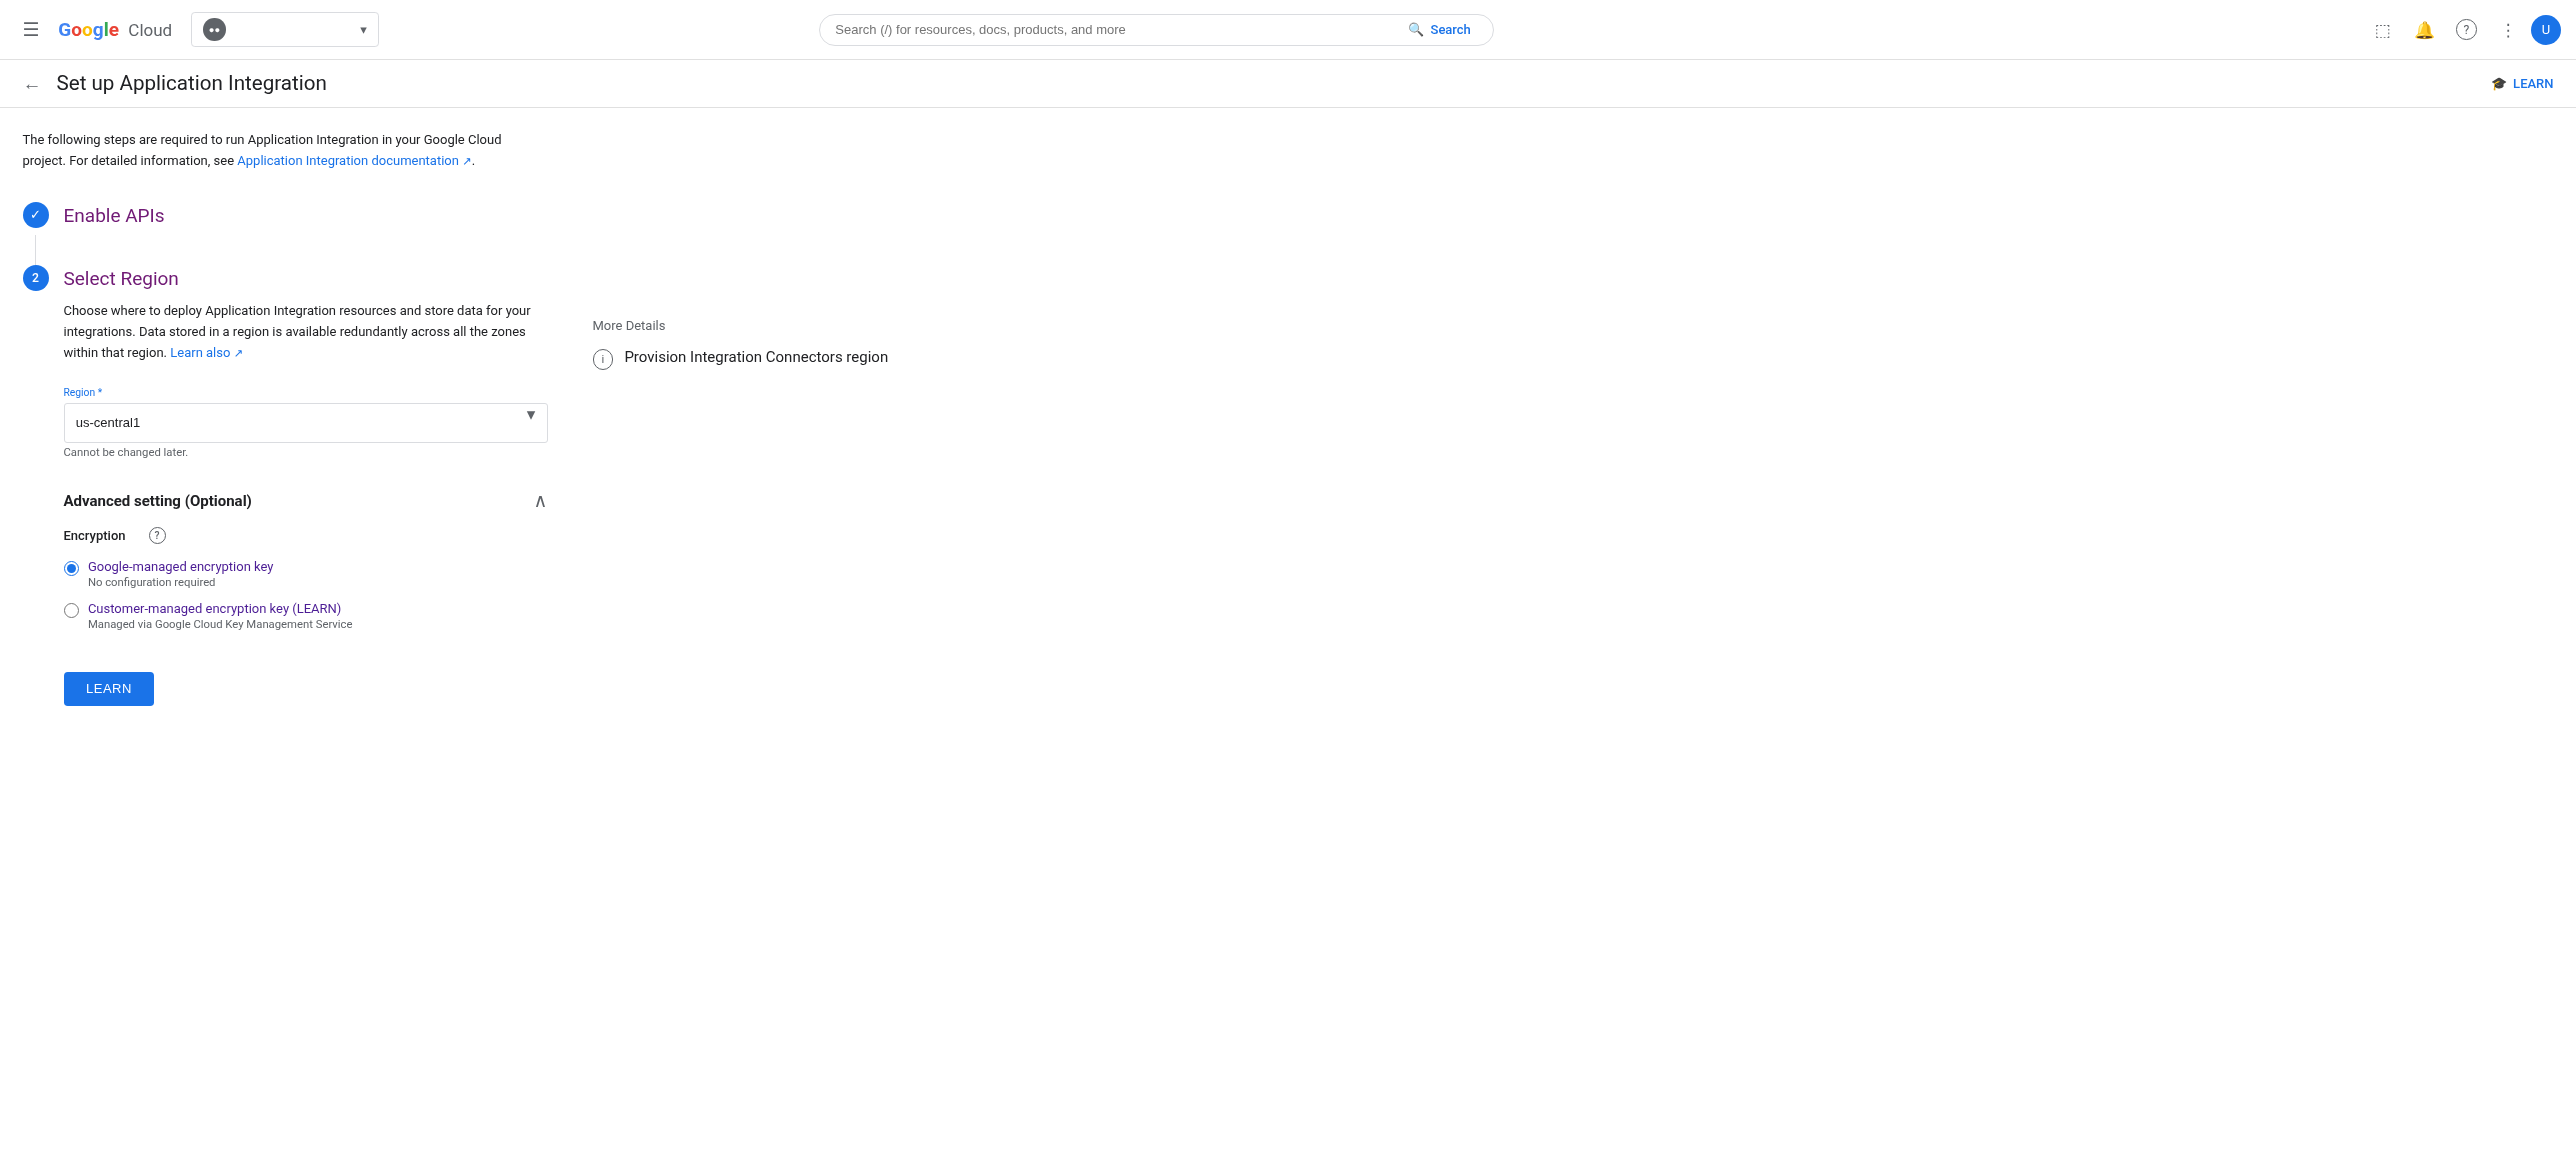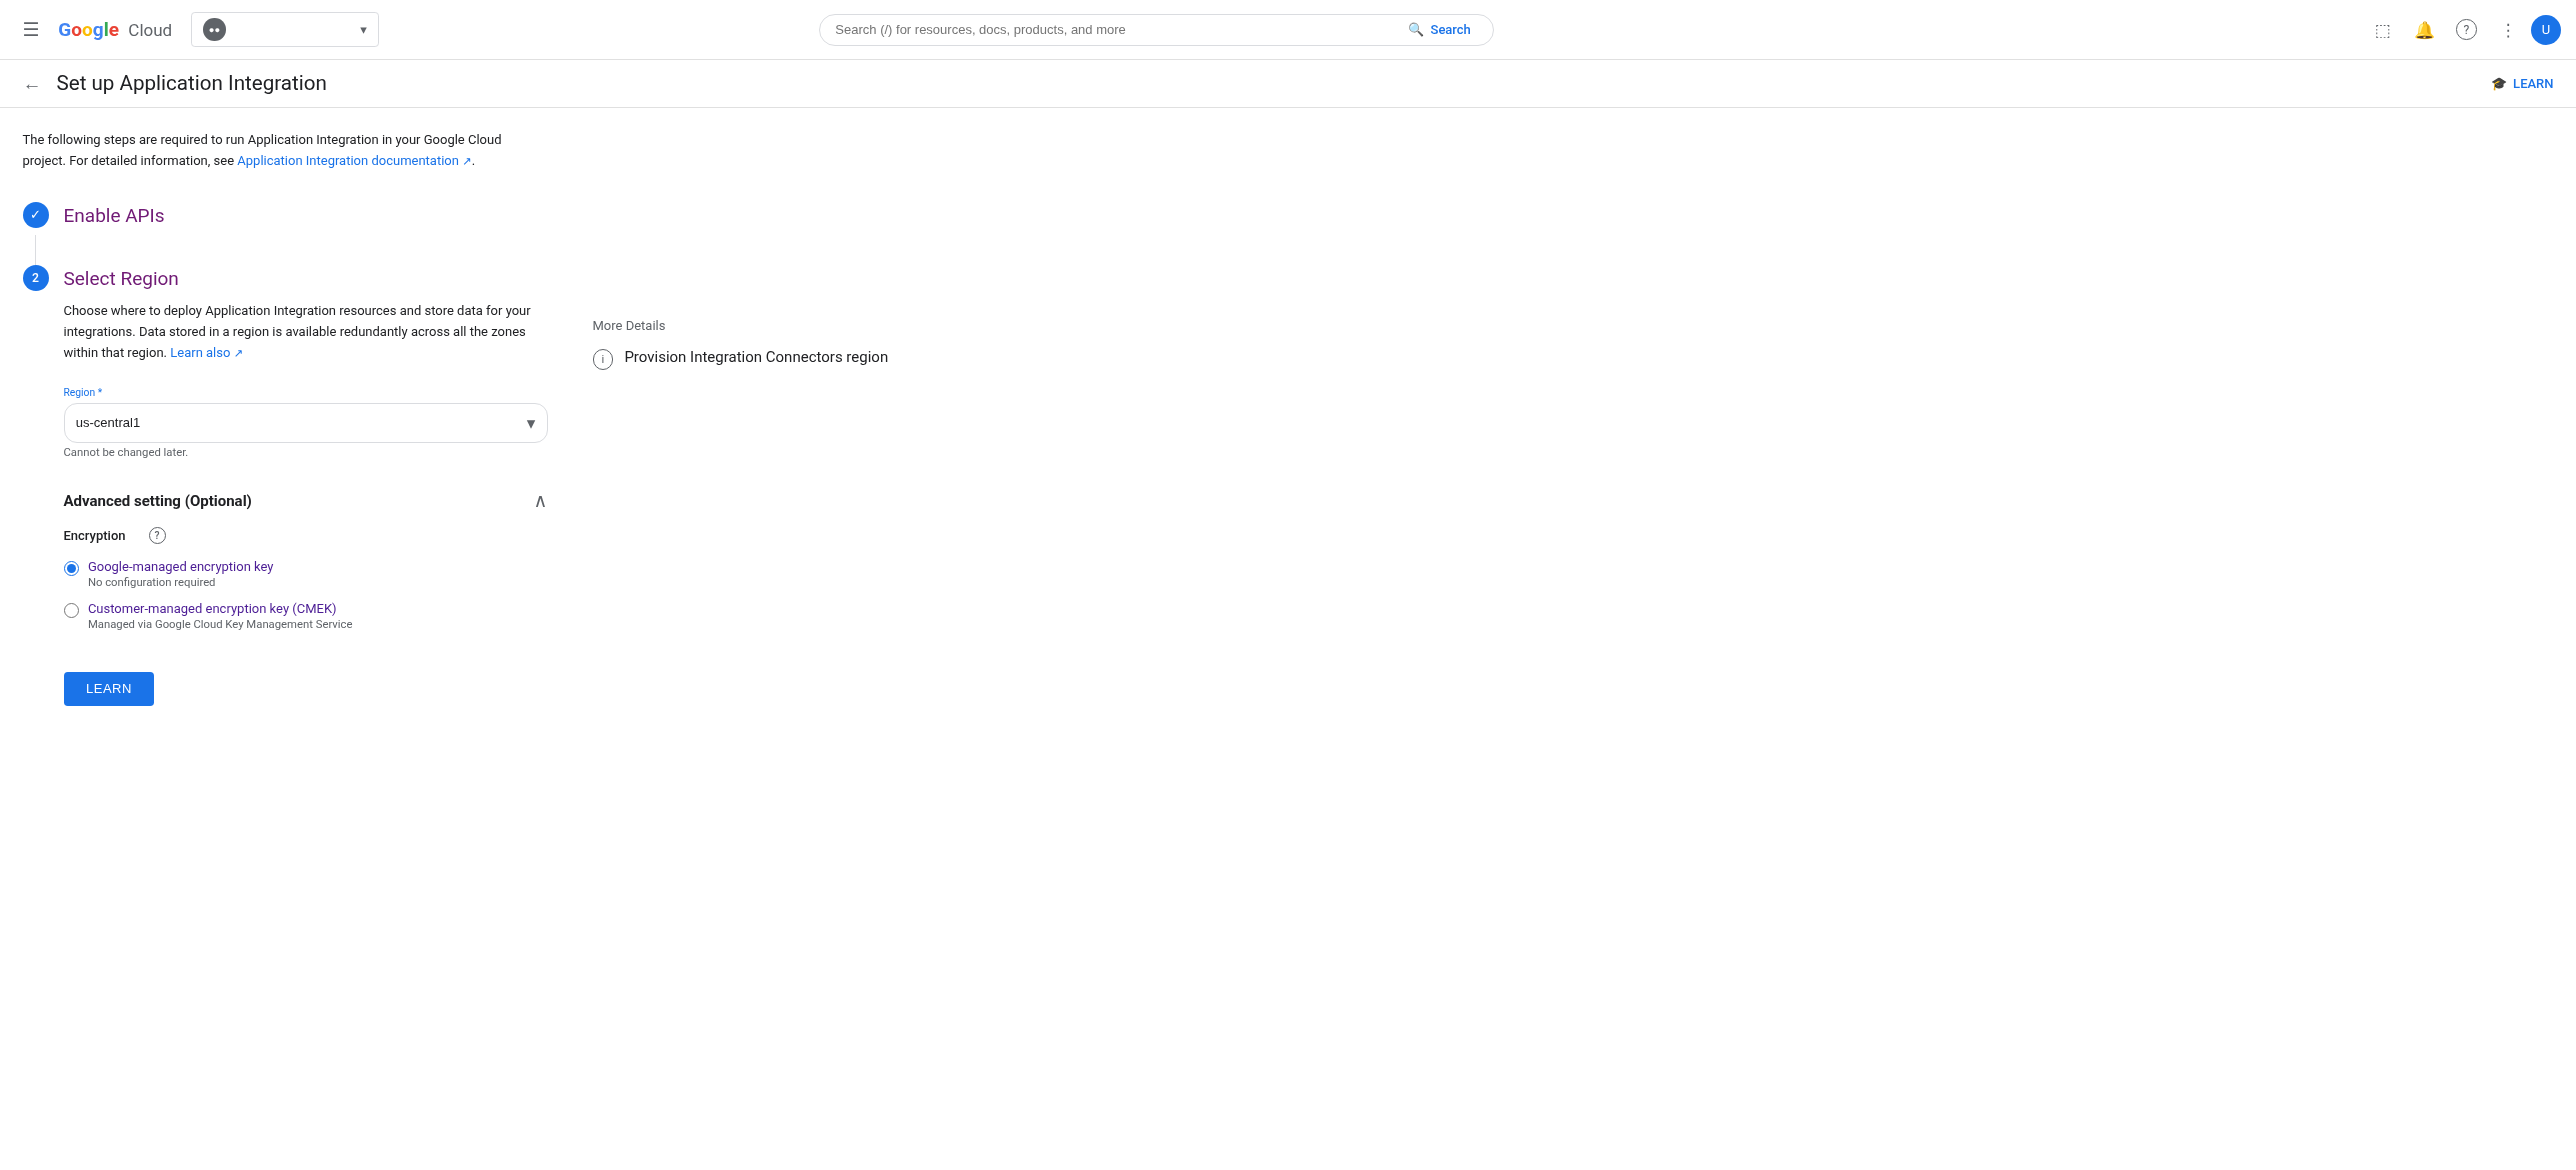--- a/index.html
+++ b/index.html
@@ -86,21 +86,21 @@
     .step2-content { flex: 1; }
     .step2-description { color: #202124; font-size: 13px; line-height: 1.6; margin-bottom: 22.5px; }
     .step2-description a { color: #1a73e8; text-decoration: none; }
 
     
     .region-field { margin-bottom: 7.5px; }
     .region-label {
       font-size: 10.3px; color: #1a73e8; margin-bottom: 3.8px; display: block;
     }
     .region-select-wrapper {
-      position: relative; border: 0.9px solid #dadce0; border-radius: 13px; display: flex; align-items: center;
+      position: relative; border: 0.9px solid #dadce0; border-radius: 3px; display: flex; align-items: flex-start;
     }
     .region-select {
       width: 100%; padding: 11.3px 38px 11.3px 11.3px; border: none; outline: none;
       font-size: 13px; color: #202124; background: transparent; appearance: none; cursor: pointer;
     }
     .region-dropdown-icon {
       position: absolute; right: 11.3px; color: #5f6368; pointer-events: none; font-size: 17px;
     }
     .region-note { font-size: 11.3px; color: #5f6368; margin-top: 3.8px; }
 
@@ -269,21 +269,21 @@
                     <div class="radio-title">Google-managed encryption key</div>
                     <div class="radio-subtitle">No configuration required</div>
                   </div>
                 </label>
               </div>
 
               <div class="radio-option">
                 <label class="radio-label">
                   <input type="radio" class="radio-input" name="encryption" value="customer" style="">
                   <div class="radio-text">
-                    <div class="radio-title">Customer-managed encryption key (CMEK)</div>
+                    <div class="radio-title">Customer-managed encryption key (LEARN)</div>
                     <div class="radio-subtitle">Managed via Google Cloud Key Management Service</div>
                   </div>
                 </label>
               </div>
             </div>
           </div>
 
           
           <button class="done-btn">LEARN</button>
         </div>

